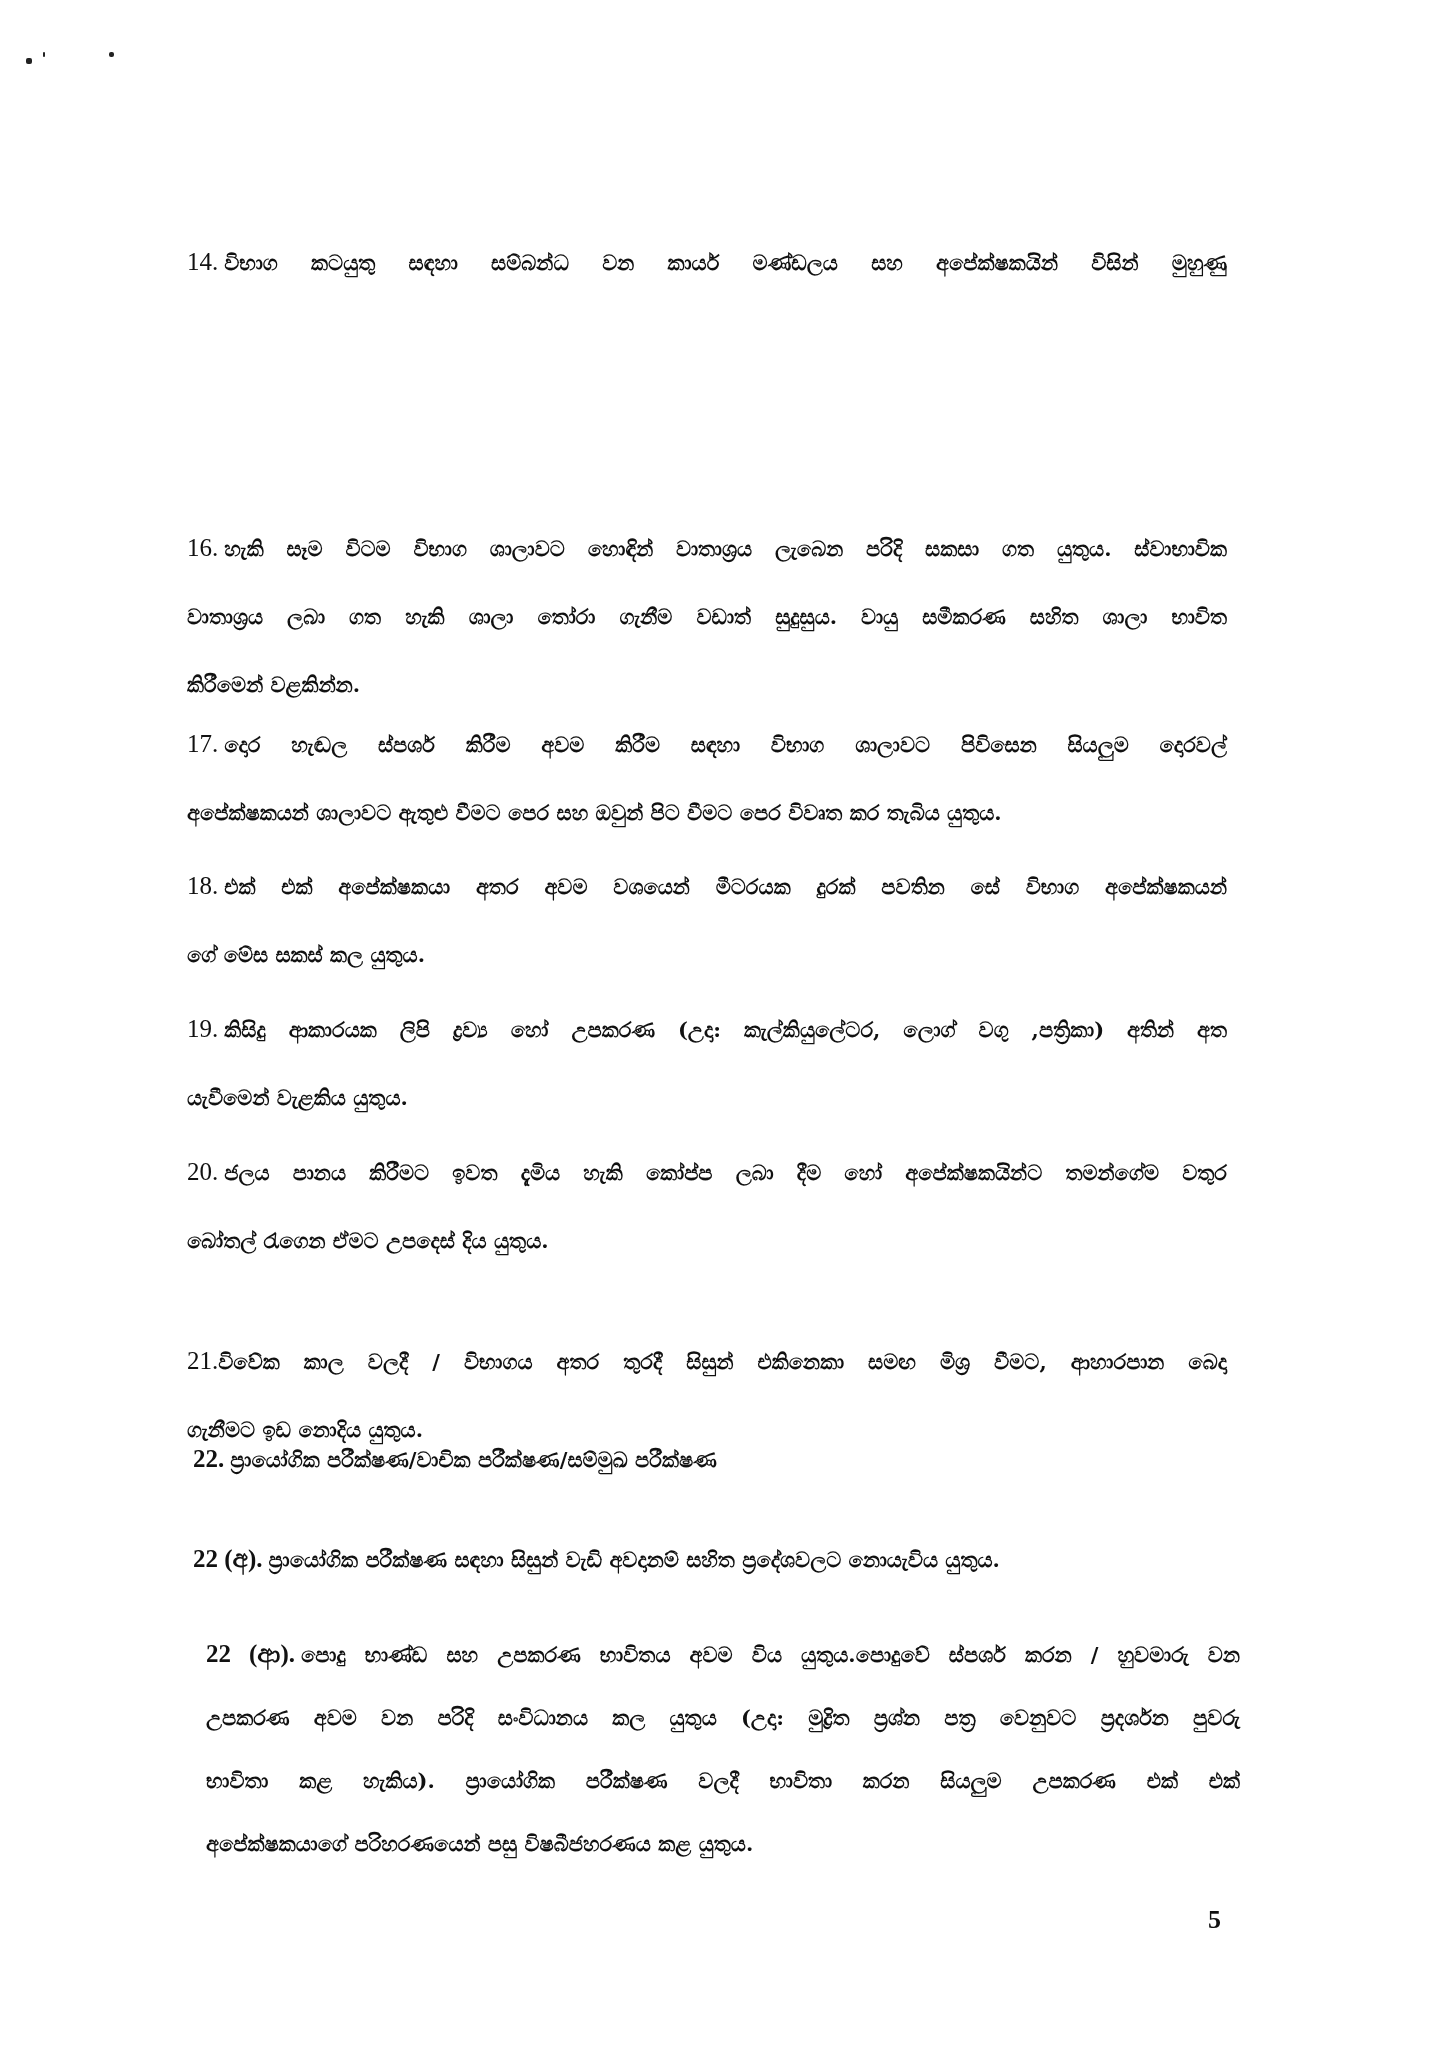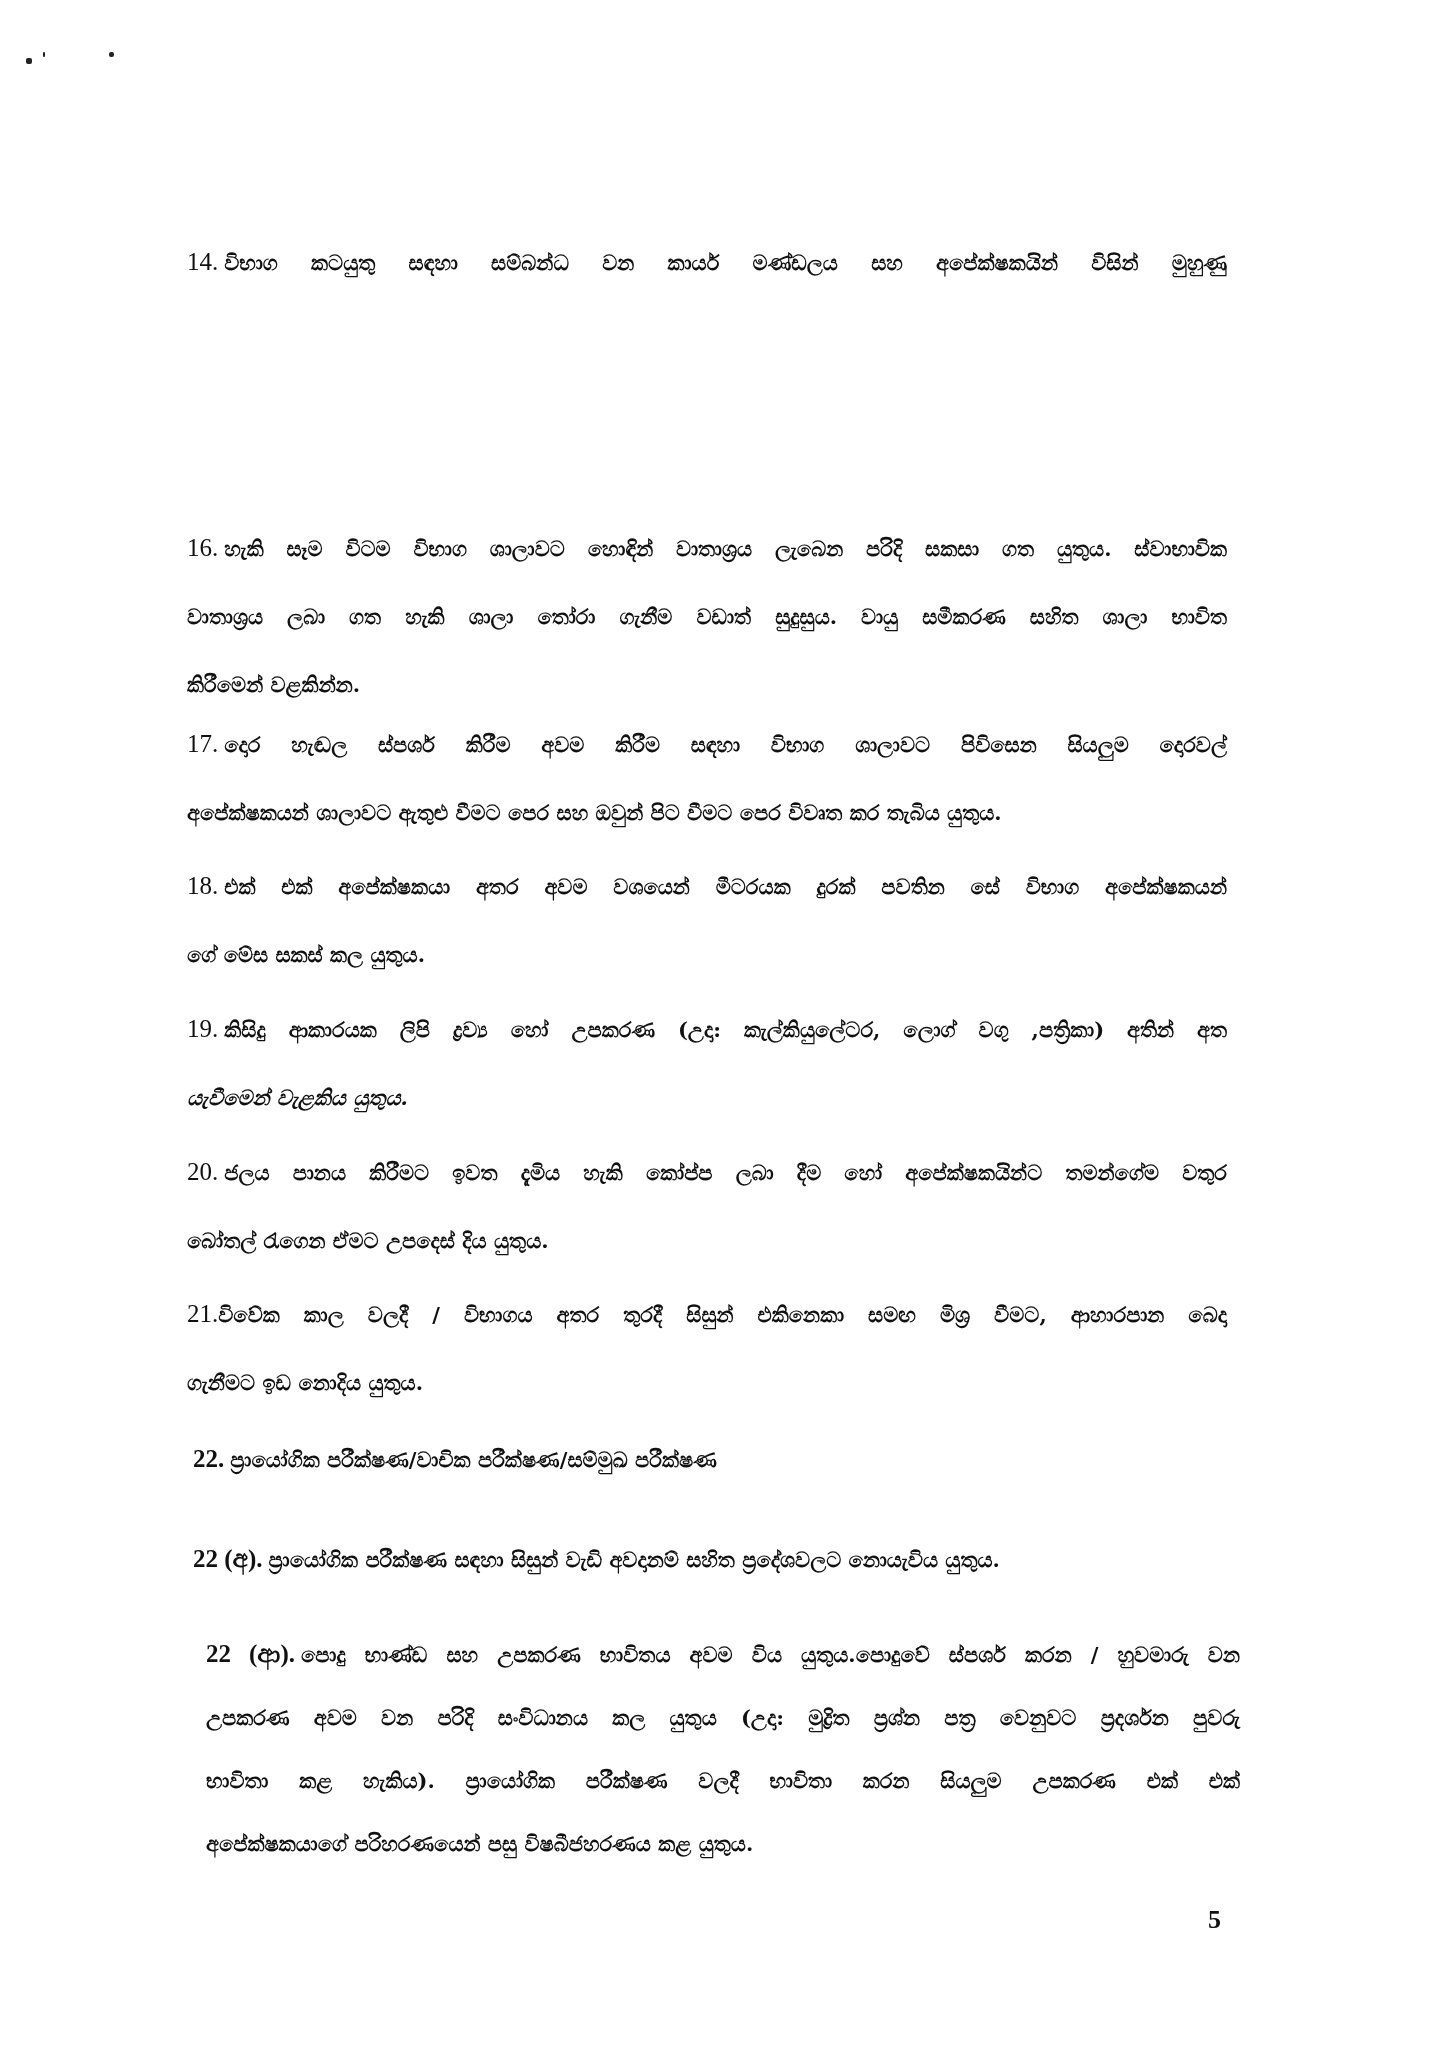--- a/index.html
+++ b/index.html
@@ -40,29 +40,29 @@
     <span class="line last" style="margin-top:20px;">අපේක්ෂකයන් ශාලාවට ඇතුළු වීමට පෙර සහ ඔවුන් පිට වීමට පෙර විවෘත කර තැබිය යුතුය.</span>
   </div>
 
   <div class="para" style="top:862px;">
     <span class="line"><span class="num">18.</span><span>එක් එක් අපේක්ෂකයා අතර අවම වශයෙන් මීටරයක දුරක් පවතින සේ විභාග අපේක්ෂකයන්</span></span>
     <span class="line last" style="margin-top:20px;">ගේ මේස සකස් කල යුතුය.</span>
   </div>
 
   <div class="para" style="top:1005px;">
     <span class="line"><span class="num">19.</span><span>කිසිදු ආකාරයක ලිපි ද්‍රව්‍ය හෝ උපකරණ (උදා: කැල්කියුලේටර, ලොග් වගු ,පත්‍රිකා)  අතින් අත</span></span>
-    <span class="line last" style="margin-top:20px;font-style:italic;">යැවීමෙන් වැළකිය යුතුය.</span>
+    <span class="line last" style="margin-top:20px;">යැවීමෙන් වැළකිය යුතුය.</span>
   </div>
 
   <div class="para" style="top:1148px;">
     <span class="line"><span class="num">20.</span><span>ජලය පානය කිරීමට ඉවත දැමිය හැකි කෝප්ප ලබා දීම හෝ අපේක්ෂකයින්ට තමන්ගේම වතුර</span></span>
     <span class="line last" style="margin-top:20px;">බෝතල් රැගෙන ඒමට උපදෙස් දිය යුතුය.</span>
   </div>
 
-  <div class="para" style="top:1290px;">
+  <div class="para" style="top:1337px;">
     <span class="line"><span class="num" style="margin-right:0;">21.</span><span>විවේක කාල වලදී / විභාගය අතර තුරදී සිසුන් එකිනෙකා සමඟ මිශ්‍ර වීමට, ආහාරපාන බෙදා</span></span>
     <span class="line last" style="margin-top:20px;">ගැනීමට ඉඩ නොදිය යුතුය.</span>
   </div>
 
   <div class="para" style="top:1435px;left:193px;">
     <span class="line last"><span class="num" style="font-weight:bold;">22.</span><span>ප්‍රායෝගික පරීක්ෂණ/වාචික පරීක්ෂණ/සම්මුඛ පරීක්ෂණ</span></span>
   </div>
 
   <div class="para" style="top:1535px;left:193px;">
     <span class="line last"><span class="num" style="font-weight:bold;">22 (අ).</span><span>ප්‍රායෝගික පරීක්ෂණ සඳහා සිසුන් වැඩි අවදානම් සහිත ප්‍රදේශවලට නොයැවිය යුතුය.</span></span>

